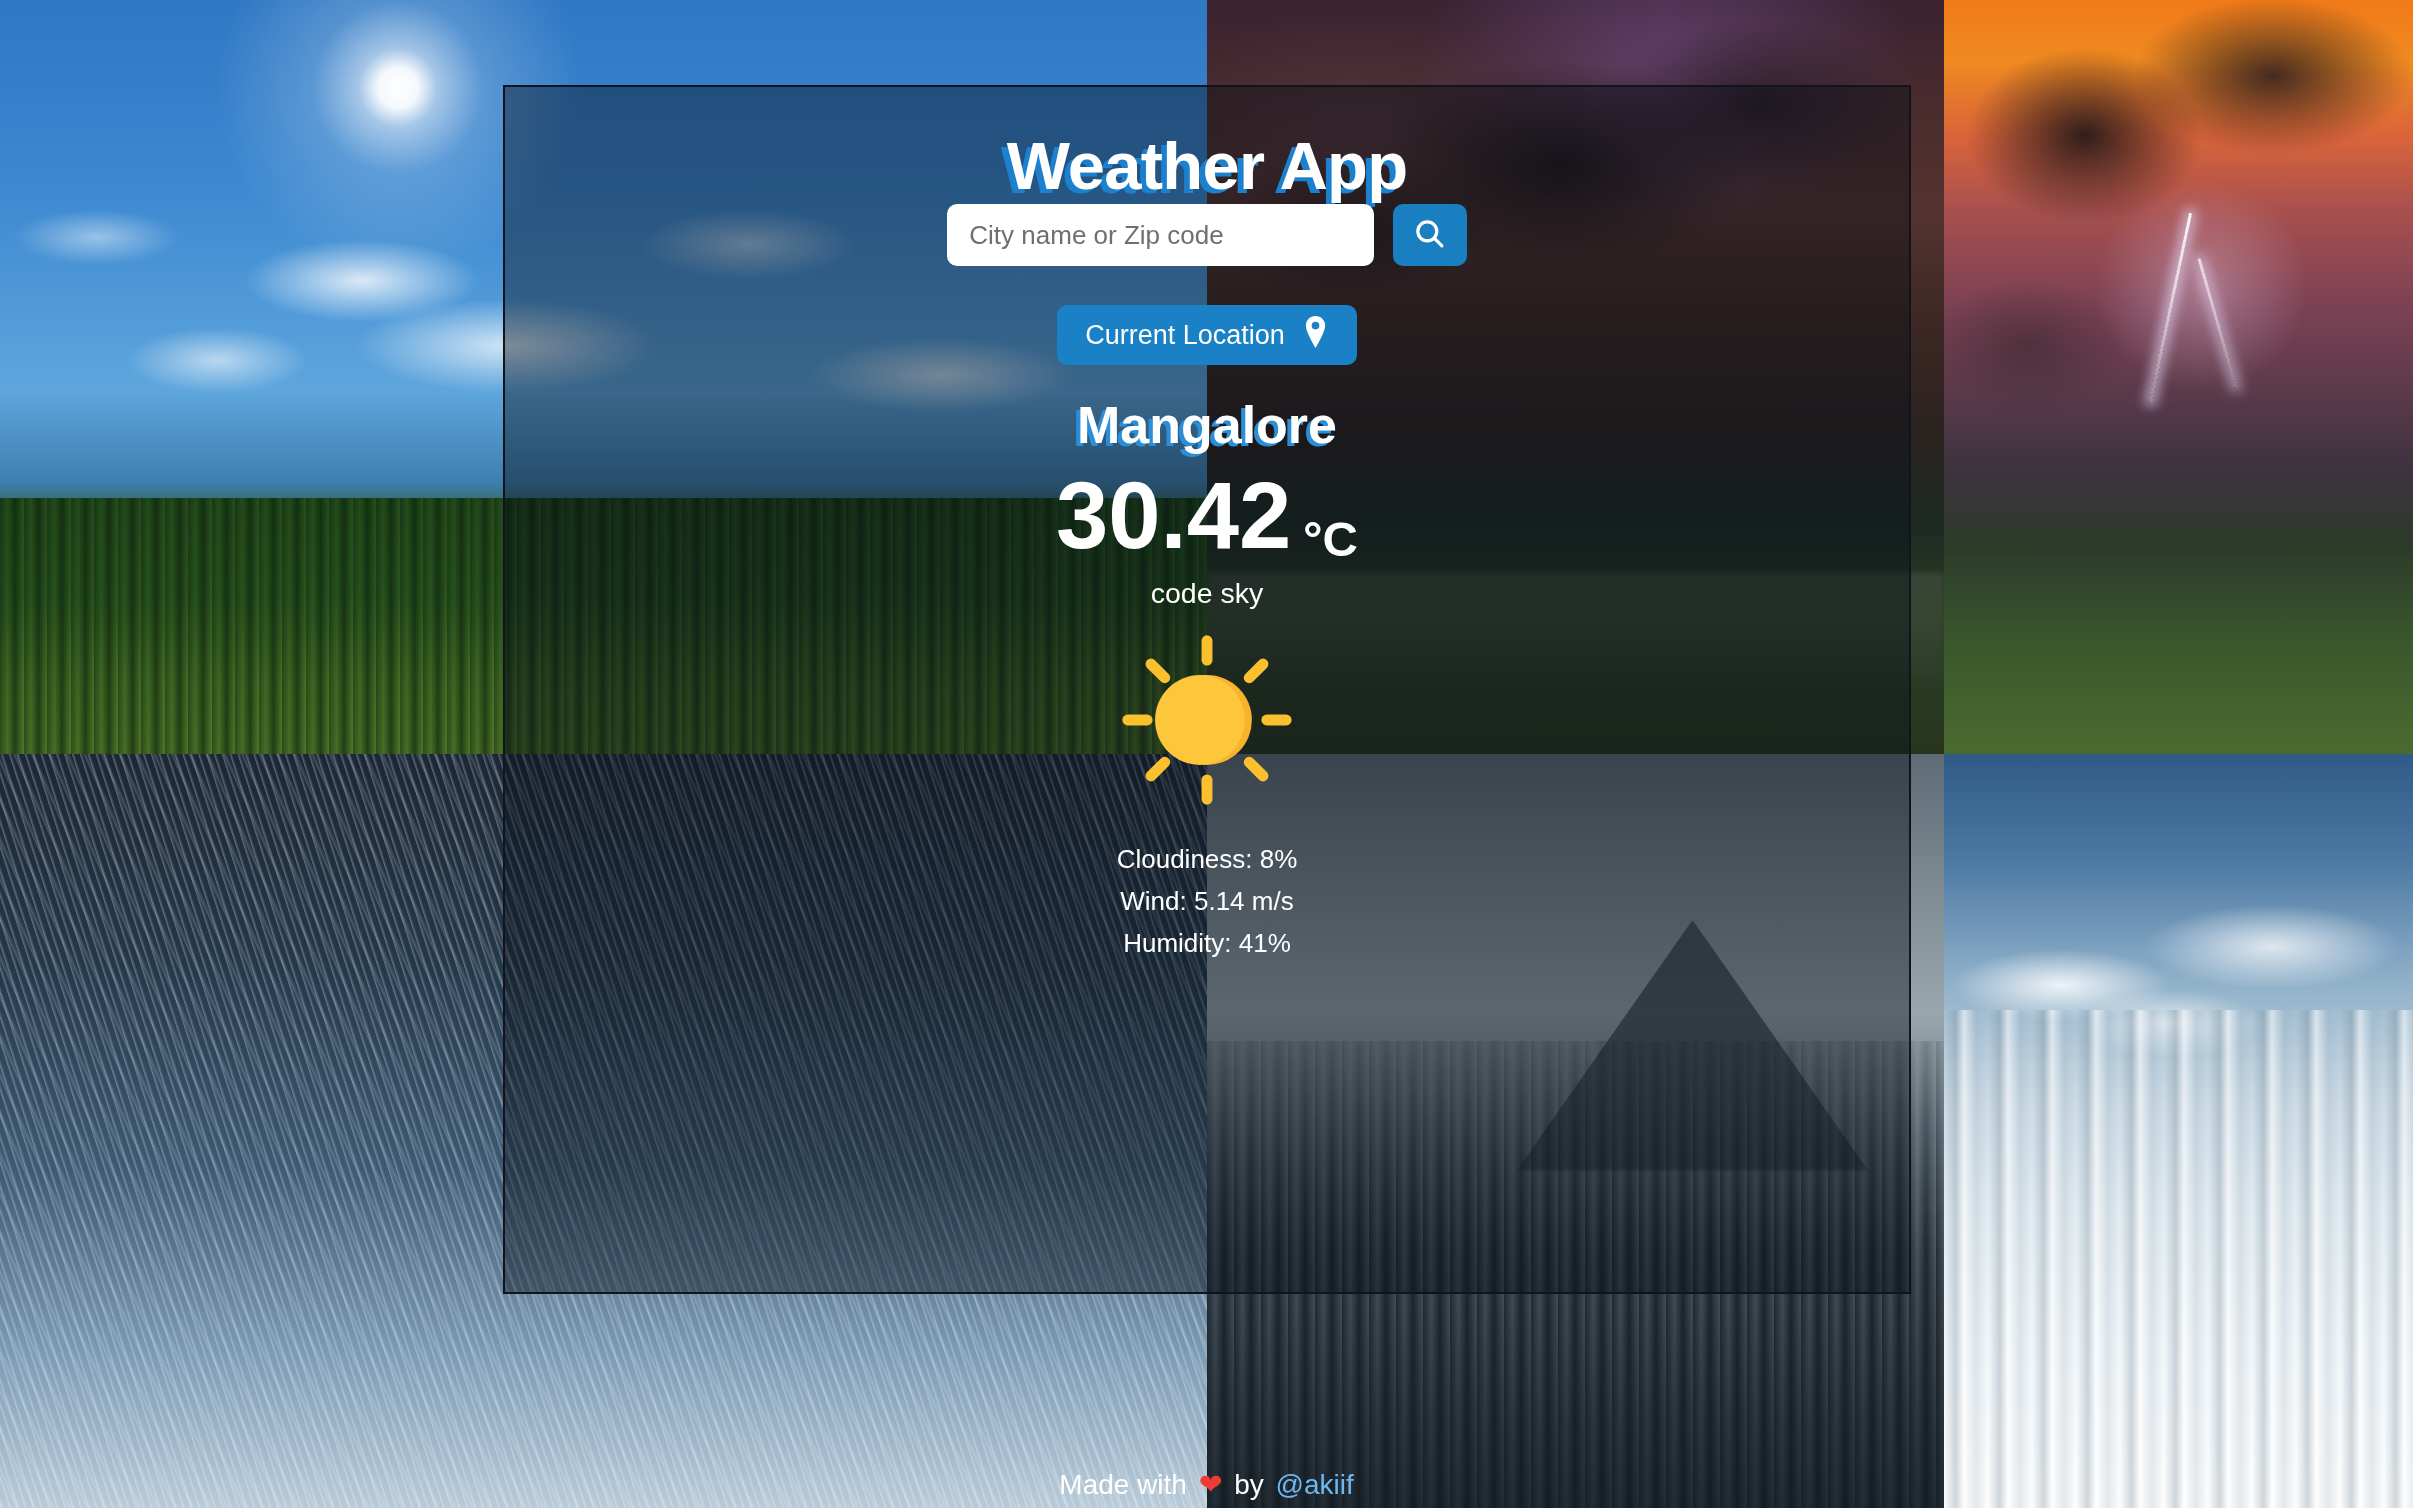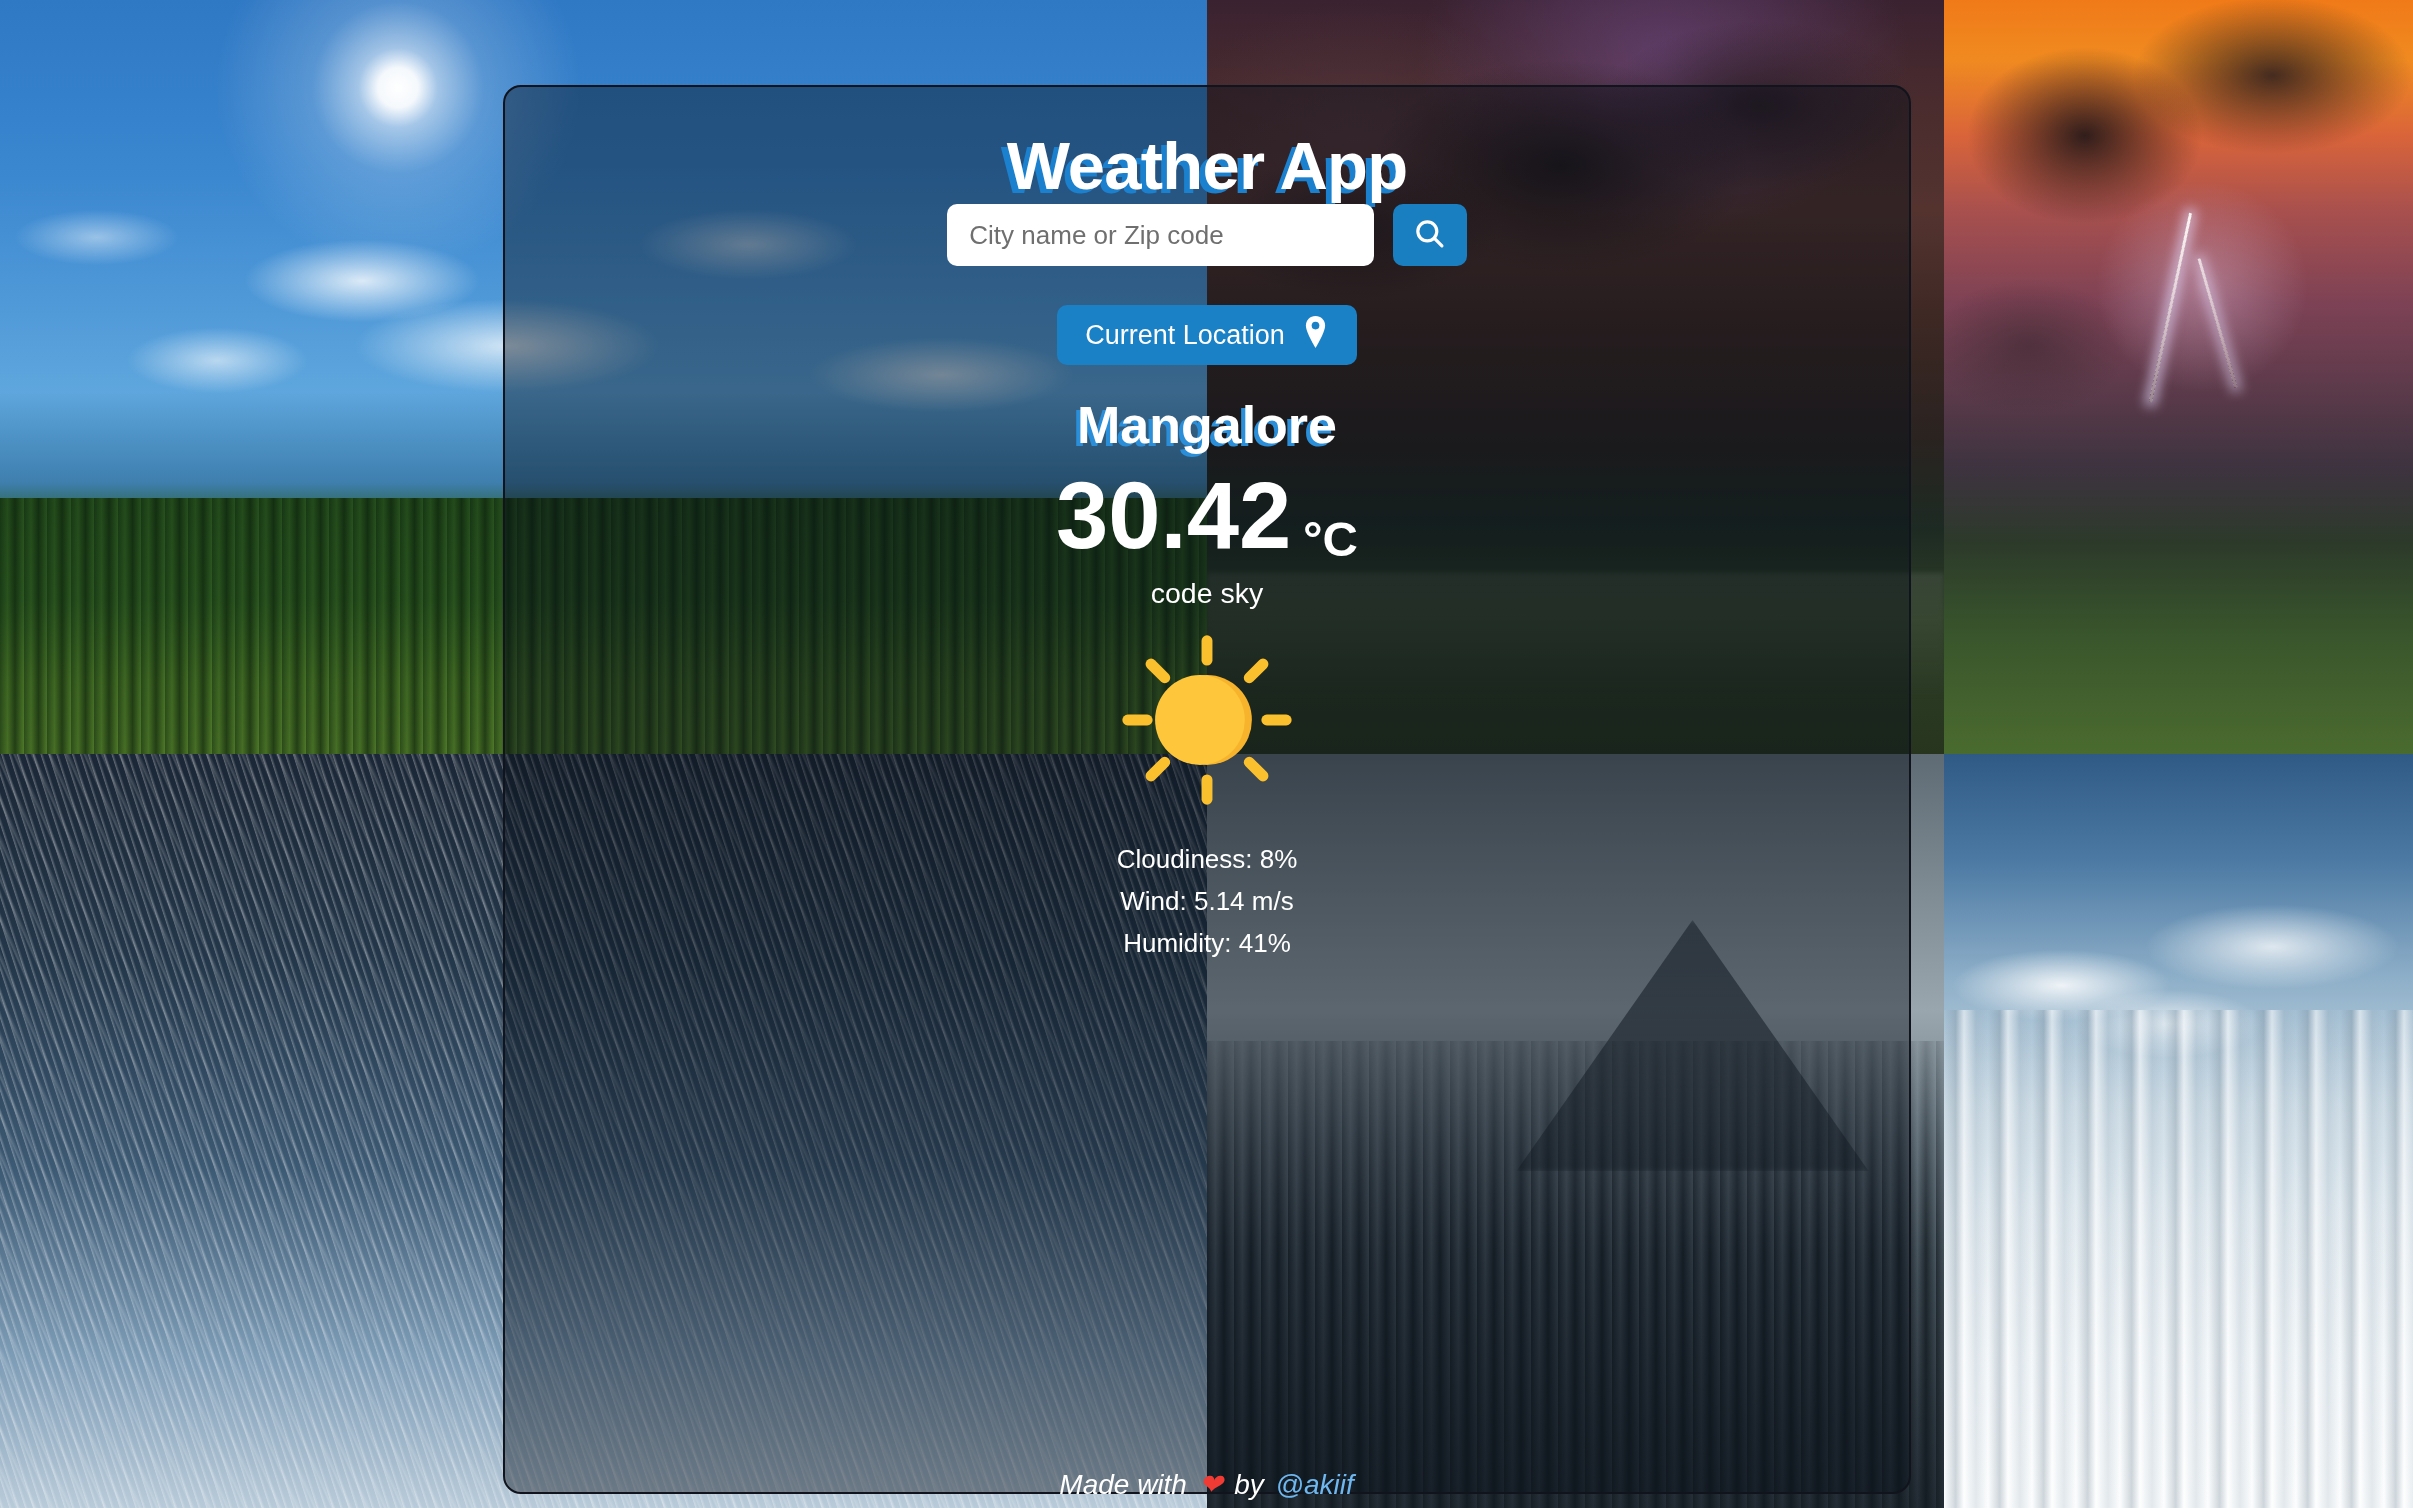--- a/index.html
+++ b/index.html
@@ -188,23 +188,23 @@
         rgba(255,255,255,.0) 44px),
       linear-gradient(to bottom, rgba(190,210,224,.2), rgba(255,255,255,.75));
   }
 
   
   .card {
     position: absolute;
     left: 503px;
     top: 85px;
     width: 1408px;
-    height: 1409px;
+    height: 1209px;
     border: 2.5px solid #11141c;
-    border-radius: 18px;
+    border-radius: 0;
     background: rgba(8, 14, 24, 0.42);
     display: flex;
     flex-direction: column;
     align-items: center;
     z-index: 5;
   }
 
   .app-title {
     margin-top: 40px;
     font-size: 67px;
@@ -305,21 +305,20 @@
     left: 0; right: 0;
     bottom: 6.7px;
     text-align: center;
     color: #ffffff;
     font-size: 28px;
     z-index: 6;
     display: flex;
     align-items: flex-end;
     justify-content: center;
     gap: 11.7px;
-    font-style: italic;
   }
   .footer .heart { color: #ef3b33; font-size: 28.5px; }
   .footer .handle { color: #6fb7ef; text-decoration: none; }
 </style>
 </head>
 <body>
 
 <div class="stage">
 
   <div class="bg-grid">

